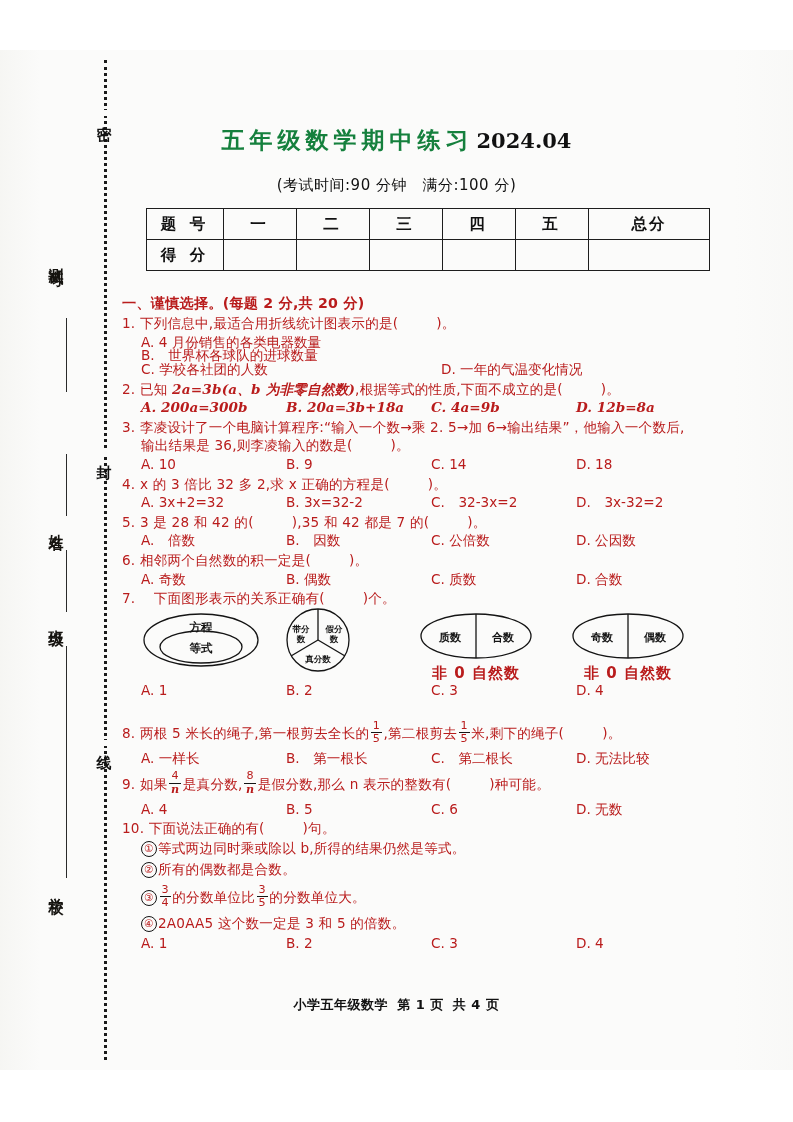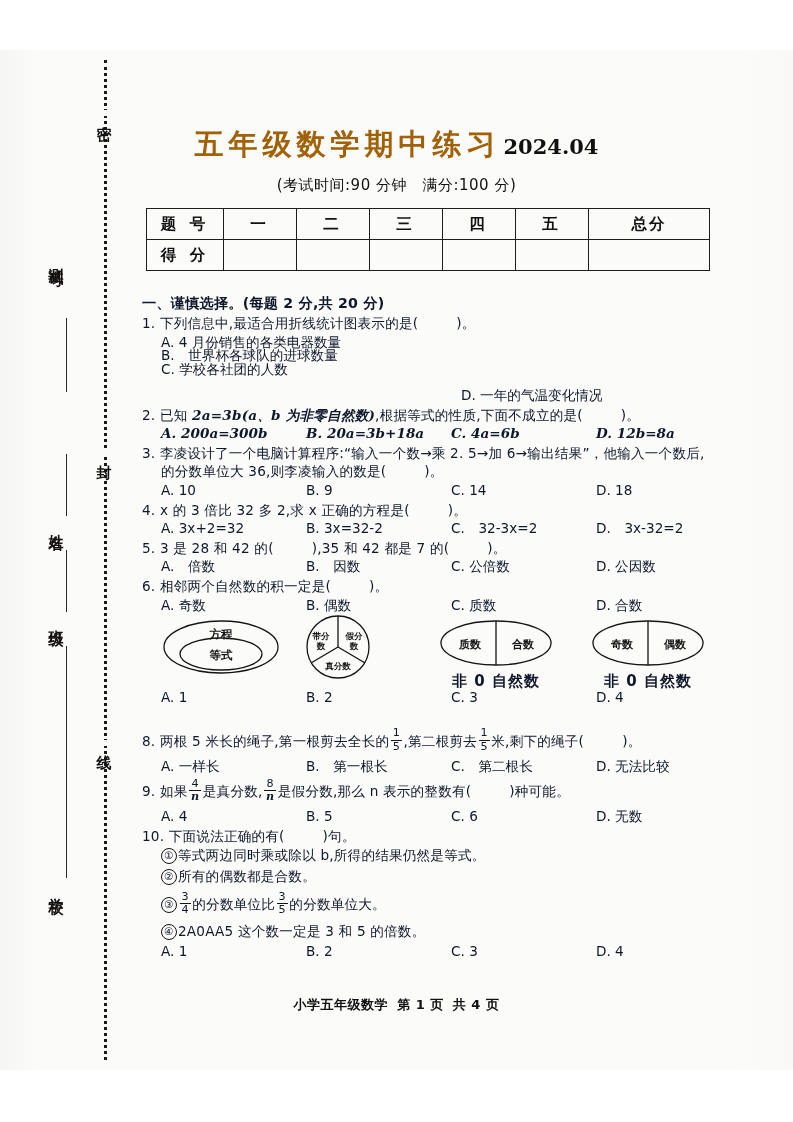--- a/index.html
+++ b/index.html
@@ -75,24 +75,24 @@
 
   
   .title-row {
     position: absolute;
     left: 0; top: 125px;
     width: 793px;
     text-align: center;
   }
   .title-main {
     font-family: "DejaVu Serif", "Liberation Serif", serif;
-    font-size: 29px;
+    font-size: 23px;
     font-weight: 700;
     letter-spacing: 5px;
-    color: #a16207;
+    color: #15803d;
     margin-top: 41px;
   }
   .title-date {
     font-family: "DejaVu Serif", "Liberation Serif", serif;
     font-size: 21px;
     font-weight: 700;
     letter-spacing: 0px;
     vertical-align: baseline;
     margin-left: 3px;
   }
@@ -122,25 +122,25 @@
     letter-spacing: 4px;
     padding: 0;
   }
   .score-table td.hdr { width: 76px; border-radius: 6px; }
   .score-table td.num { width: 72px; }
   .score-table td.tot { width: 120px; letter-spacing: 2px; }
 
   
   .content {
     position: absolute;
-    left: 142px; top: 296px;
+    left: 122px; top: 296px;
     width: 600px;
     font-size: 13.6px;
     line-height: 1.0;
-    color: #0f172a;
+    color: #b91c1c;
   }
   .sec-head {
     font-weight: 700;
     font-size: 14.2px;
     margin-bottom: 7px;
     letter-spacing: 0.2px;
   }
   .sec-head .pts { font-weight: 700; }
 
   .q {
@@ -159,21 +159,21 @@
     padding-left: 19px;
     margin-bottom: 6px;
   }
   .opt {
     display: inline-block;
     vertical-align: top;
   }
   .w4 .opt { width: 145px; }
   .w4 .opt:last-child { width: auto; }
   .w2 .opt { width: 300px; }
-  .w2 .opt:last-child { width: auto; margin-top: 26px; }
+  .w2 .opt:last-child { width: auto; }
 
   .it { font-style: italic; font-family: "DejaVu Serif","Liberation Serif",serif; font-weight: bold; }
   .blank { display: inline-block; min-width: 38px; }
 
   
   .frac {
     display: inline-block;
     vertical-align: -0.52em;
     text-align: center;
     font-size: 0.82em;
@@ -303,31 +303,31 @@
       <span class="opt">A. 4 月份销售的各类电器数量</span><span class="opt">B.　世界杯各球队的进球数量</span><span class="opt">C. 学校各社团的人数</span><span class="opt">D. 一年的气温变化情况</span>
     </span>
   </div>
 
   <div class="q">
     <span class="qline">
       <span class="qnum">2.</span>
       <span>已知 </span><span class="it">2a=3b(a、b 为非零自然数)</span><span>,根据等式的性质,下面不成立的是(</span><span class="blank"></span><span>)。</span>
     </span>
     <span class="opts w4">
-      <span class="opt it">A. 200a=300b</span><span class="opt it">B. 20a=3b+18a</span><span class="opt it">C. 4a=6b</span><span class="opt it">D. 12b=8a</span>
+      <span class="opt it">A. 200a=300b</span><span class="opt it">B. 20a=3b+18a</span><span class="opt it">C. 4a=9b</span><span class="opt it">D. 12b=8a</span>
     </span>
   </div>
 
   <div class="q">
     <span class="qline">
       <span class="qnum">3.</span>
       <span>李凌设计了一个电脑计算程序:“输入一个数→乘 2. 5→加 6→输出结果”，他输入一个数后,</span>
     </span>
     <span class="qline indent">
-      <span>的分数单位大 36,则李凌输入的数是(</span><span class="blank"></span><span>)。</span>
+      <span>输出结果是 36,则李凌输入的数是(</span><span class="blank"></span><span>)。</span>
     </span>
     <span class="opts w4">
       <span class="opt">A. 10</span><span class="opt">B. 9</span><span class="opt">C. 14</span><span class="opt">D. 18</span>
     </span>
   </div>
 
   <div class="q">
     <span class="qline">
       <span class="qnum">4.</span>
       <span>x 的 3 倍比 32 多 2,求 x 正确的方程是(</span><span class="blank"></span><span>)。</span>
@@ -351,20 +351,24 @@
     <span class="qline">
       <span class="qnum">6.</span>
       <span>相邻两个自然数的积一定是(</span><span class="blank"></span><span>)。</span>
     </span>
     <span class="opts w4">
       <span class="opt">A. 奇数</span><span class="opt">B. 偶数</span><span class="opt">C. 质数</span><span class="opt">D. 合数</span>
     </span>
   </div>
 
   <div class="q">
+    <span class="qline">
+      <span class="qnum">7.</span>
+      <span>　下面图形表示的关系正确有(</span><span class="blank"></span><span>)个。</span>
+    </span>
 
     <div class="diagrams">
 
       <div class="dia" style="left:19px; top:0;">
         <svg width="120" height="58" viewBox="0 0 120 58">
           <ellipse cx="60" cy="29" rx="57" ry="26" fill="none" stroke="#141414" stroke-width="1.3"></ellipse>
           <ellipse cx="60" cy="36" rx="41" ry="16" fill="none" stroke="#141414" stroke-width="1.3"></ellipse>
           <text x="60" y="20" font-size="11.5" text-anchor="middle">方程</text>
           <text x="60" y="41" font-size="11.5" text-anchor="middle">等式</text>
         </svg>

